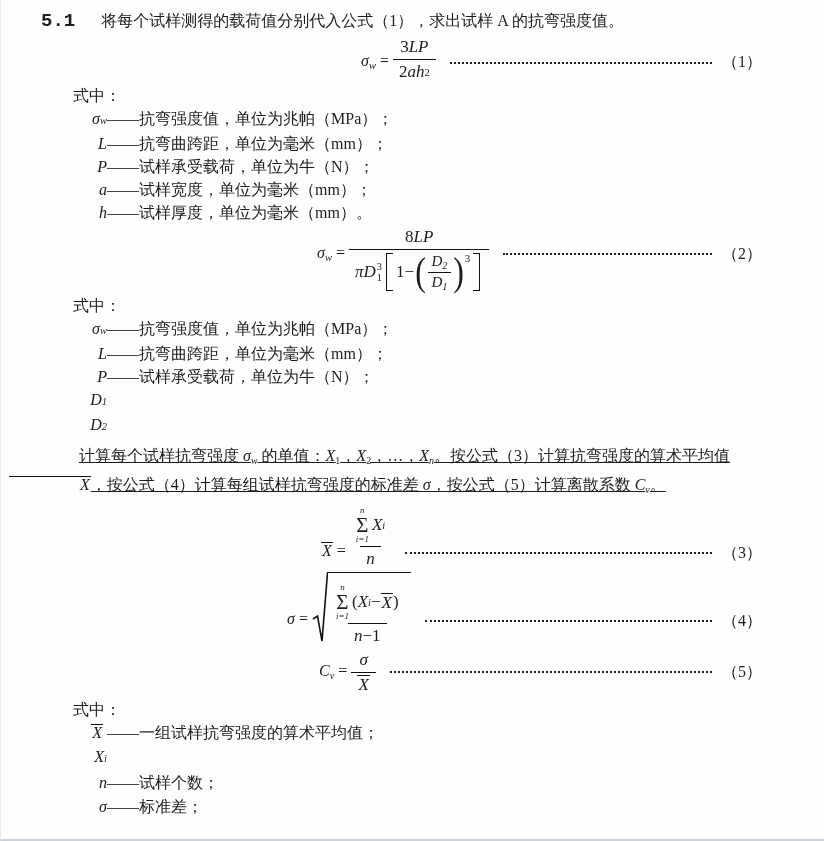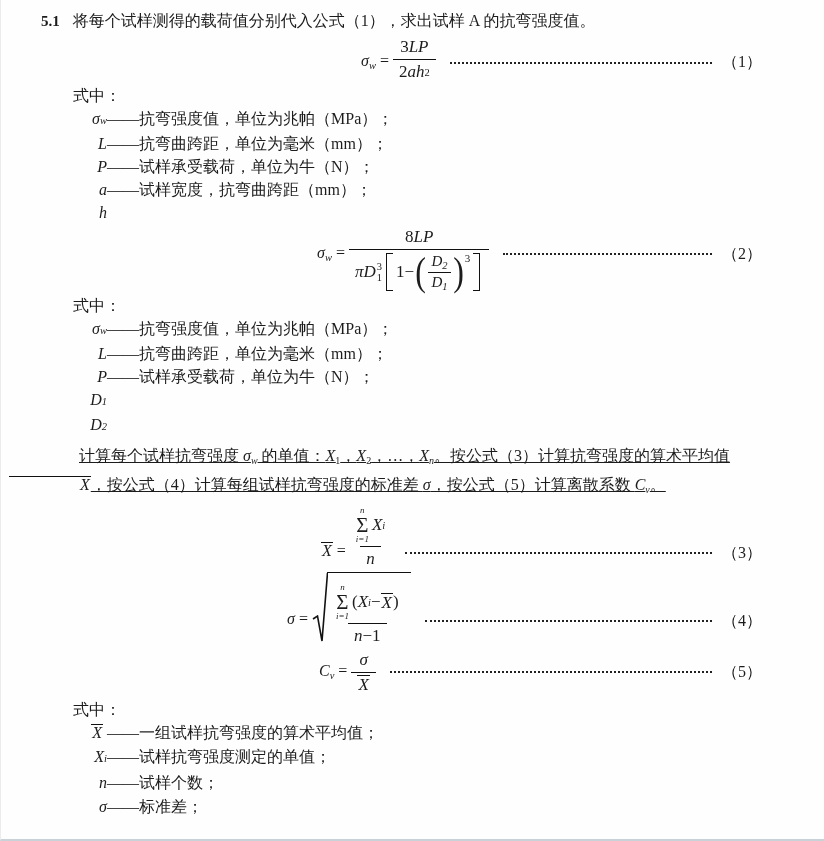--- a/index.html
+++ b/index.html
@@ -6,21 +6,21 @@
   .page{
     width:824px;height:841px;box-sizing:border-box;position:relative;
     background:#fefefe;color:#1c1c1c;overflow:hidden;
     font-family:"Liberation Serif","DejaVu Serif",serif;font-size:16px;
     padding:10px 8px 0 8px;
     border-left:1px solid #ececec;
     border-bottom:2px solid #c9d2d8;
   }
   
   .sec-head{margin-left:32px;line-height:22px;margin-bottom:2px;}
-  .sec-num{font-family:Liberation Serif, serif;font-weight:bold;margin-right:13px;font-size:15px;}
+  .sec-num{font-family:Liberation Mono, monospace;font-weight:bold;margin-right:26px;font-size:19px;}
   
   .where{margin-left:64px;line-height:23px;margin-top:2px;}
   .def-row{display:flex;align-items:baseline;line-height:23px;margin-left:40px;}
   .dsym{width:58px;display:inline-flex;justify-content:flex-end;align-items:baseline;white-space:nowrap;}
   .dtext{white-space:nowrap;}
   
   .v{font-style:italic;}
   .mr{font-style:normal;}
   .mo{font-style:normal;padding:0 4px;}
   .sbv{font-size:10.5px;font-style:italic;vertical-align:-3px;}
@@ -112,27 +112,28 @@
           <span class="v">P</span>
           <span class="sbv"></span>
         </span>
         <span class="dtext">——试样承受载荷，单位为牛（N）；</span>
       </div>
     <div class="def-row">
         <span class="dsym">
           <span class="v">a</span>
           <span class="sbv"></span>
         </span>
-        <span class="dtext">——试样宽度，抗弯曲跨距（mm）；</span>
+        <span class="dtext">——试样宽度，单位为毫米（mm）；</span>
       </div>
     <div class="def-row">
         <span class="dsym">
           <span class="v">h</span>
           <span class="sbv"></span>
         </span>
+        <span class="dtext">——试样厚度，单位为毫米（mm）。</span>
       </div>
   </div>
 
 
   <div class="f-row" style="margin:3px 0 1px;">
     <span class="fsp" style="width:308px"></span>
     <span class="mhead" style="margin-top:17px"><span class="v">σ</span><span class="sbv">w</span><span class="mo">=</span></span>
     <span class="frac">
       <span class="num">
           <span class="mr">8</span>
@@ -273,21 +274,20 @@
   <div>
     <div class="def-row" style="line-height:24px;">
         <span class="dsym"><span class="ol"><span class="v">X</span></span>&nbsp;</span>
         <span class="dtext">——一组试样抗弯强度的算术平均值；</span>
       </div>
     <div class="def-row" style="line-height:24px;">
         <span class="dsym">
           <span class="v">X</span>
           <span class="sbv">i</span>
         </span>
-        <span class="dtext">——试样抗弯强度测定的单值；</span>
       </div>
     <div class="def-row" style="line-height:24px;">
         <span class="dsym">
           <span class="v">n</span>
           <span class="sbv"></span>
         </span>
         <span class="dtext">——试样个数；</span>
       </div>
     <div class="def-row" style="line-height:24px;">
         <span class="dsym">

